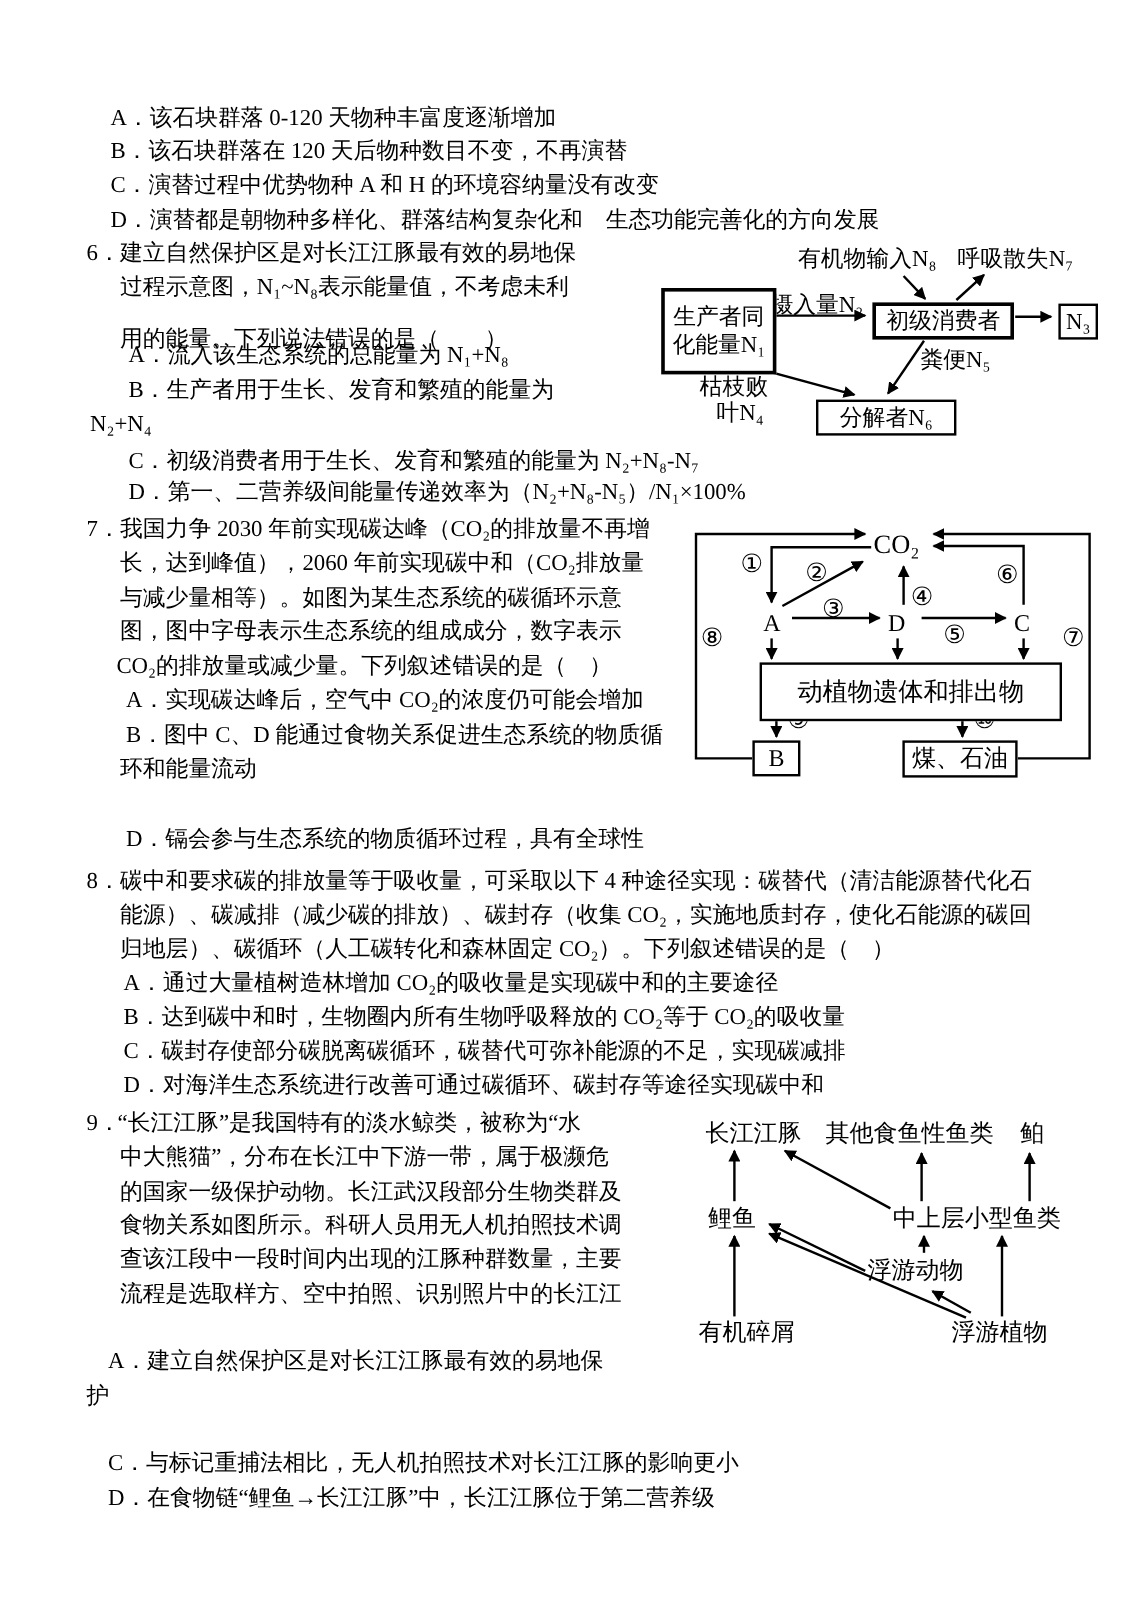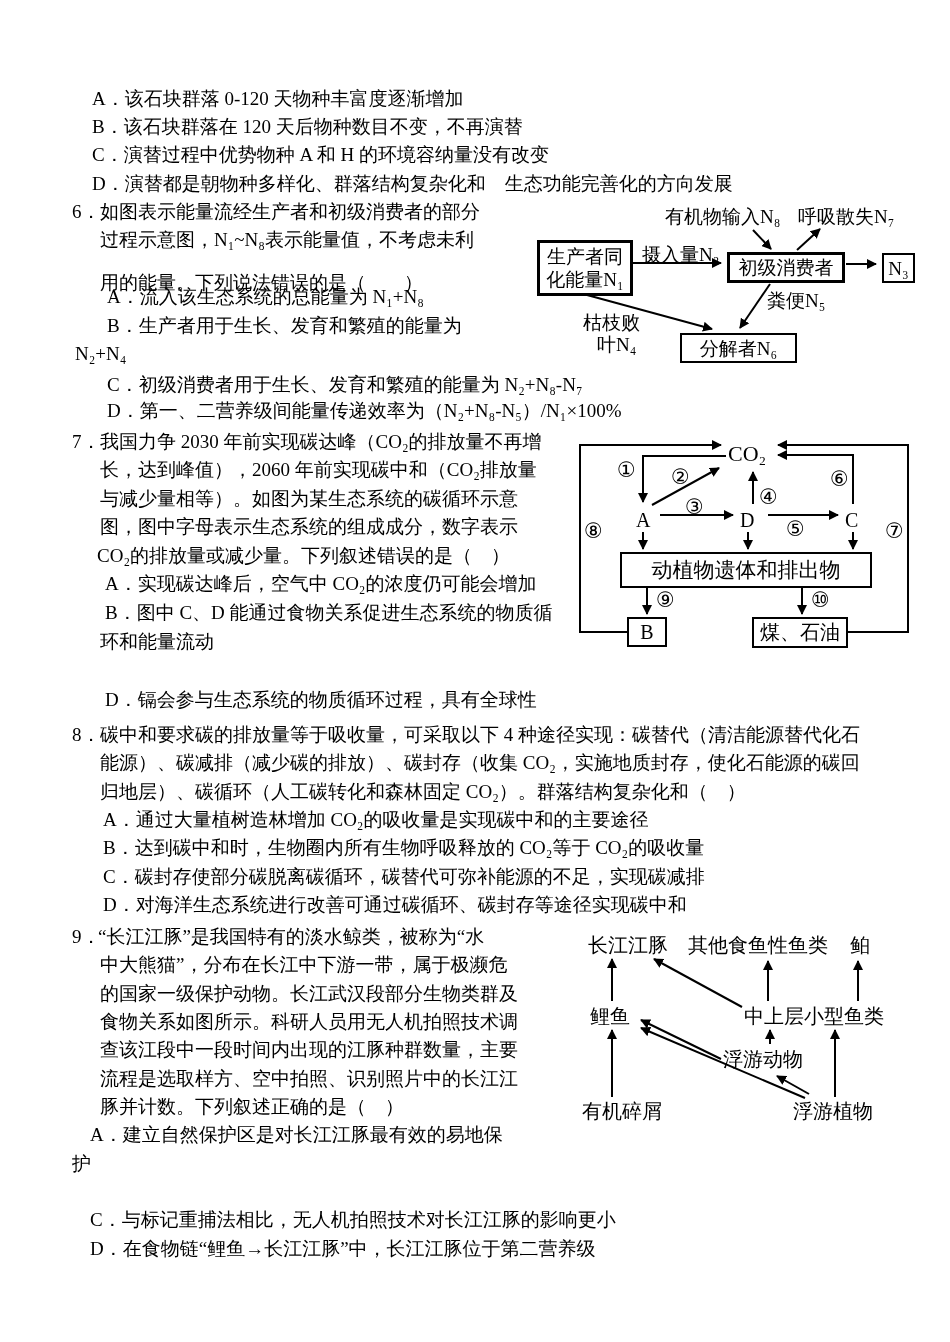--- a/index.html
+++ b/index.html
@@ -27,21 +27,21 @@
 <body>
 
 <div class="page">
 
   <div class="tl" style="left:92px;top:87px">A．该石块群落 0-120 天物种丰富度逐渐增加</div>
   <div class="tl" style="left:92px;top:115px">B．该石块群落在 120 天后物种数目不变，不再演替</div>
   <div class="tl" style="left:92px;top:143px">C．演替过程中优势物种 A 和 H 的环境容纳量没有改变</div>
   <div class="tl" style="left:92px;top:172px">D．演替都是朝物种多样化、群落结构复杂化和　生态功能完善化的方向发展</div>
 
   <div class="tl" style="left:72px;top:200px">6．</div>
-  <div class="tl" style="left:100px;top:200px">如图表示能量流经生产者和初级消费者的部分</div>
+  <div class="tl" style="left:100px;top:200px">建立自然保护区是对长江江豚最有效的易地保</div>
   <div class="tl" style="left:100px;top:228px">过程示意图，N₁~N₈表示能量值，不考虑未利</div>
   <div class="tl" style="left:100px;top:271px">用的能量。下列说法错误的是（　　）</div>
   <div class="tl" style="left:107px;top:285px">A．流入该生态系统的总能量为 N₁+N₈</div>
   <div class="tl" style="left:107px;top:314px">B．生产者用于生长、发育和繁殖的能量为</div>
   <div class="tl" style="left:75px;top:342px">N₂+N₄</div>
   <div class="tl" style="left:107px;top:373px">C．初级消费者用于生长、发育和繁殖的能量为 N₂+N₈-N₇</div>
   <div class="tl" style="left:107px;top:399px">D．第一、二营养级间能量传递效率为（N₂+N₈-N₅）/N₁×100%</div>
 
   <div class="diagram" style="left:535px;top:200px;width:415px;height:170px">
     <svg class="arrows" width="415" height="170">
@@ -53,21 +53,21 @@
       <line x1="97" y1="63" x2="186" y2="63" stroke="#000" stroke-width="2" marker-end="url(#m6)"></line>
       <line x1="218" y1="30" x2="236" y2="49" stroke="#000" stroke-width="2" marker-end="url(#m6)"></line>
       <line x1="262" y1="50" x2="285" y2="29" stroke="#000" stroke-width="2" marker-end="url(#m6)"></line>
       <line x1="311" y1="64" x2="341" y2="64" stroke="#000" stroke-width="2" marker-end="url(#m6)"></line>
       <line x1="235" y1="84" x2="205" y2="128" stroke="#000" stroke-width="2" marker-end="url(#m6)"></line>
       <line x1="52" y1="95" x2="177" y2="129" stroke="#000" stroke-width="2" marker-end="url(#m6)"></line>
     </svg>
     <div class="dlabel" style="left:130px;top:6px">有机物输入N₈</div>
     <div class="dlabel" style="left:263px;top:6px">呼吸散失N₇</div>
     <div class="dlabel" style="left:107px;top:44px">摄入量N₂</div>
-    <div class="dbox thick" style="left:2px;top:40px;width:96px;height:56px">
+    <div class="dbox thick" style="left:16px;top:40px;width:96px;height:72px">
       <div>生产者同</div>
       <div>化能量N₁</div>
     </div>
     <div class="dbox thick" style="left:192px;top:52px;width:118px;height:31px">
       <div>初级消费者</div>
     </div>
     <div class="dbox" style="left:347px;top:53px;width:33px;height:30px">
       <div>N₃</div>
     </div>
     <div class="dlabel" style="left:232px;top:90px">粪便N₅</div>
@@ -127,48 +127,47 @@
     <div class="circ" style="left:39px;top:21px">①</div>
     <div class="circ" style="left:93px;top:28px">②</div>
     <div class="circ" style="left:107px;top:58px">③</div>
     <div class="circ" style="left:181px;top:48px">④</div>
     <div class="circ" style="left:208px;top:80px">⑤</div>
     <div class="circ" style="left:252px;top:30px">⑥</div>
     <div class="circ" style="left:307px;top:82px">⑦</div>
     <div class="circ" style="left:6px;top:82px">⑧</div>
     <div class="circ" style="left:78px;top:151px">⑨</div>
     <div class="circ" style="left:233px;top:151px">⑩</div>
-    <div class="dbox" style="left:42px;top:114px;width:252px;height:36px;font-size:21px">
+    <div class="dbox" style="left:55px;top:114px;width:252px;height:49px;font-size:21px">
       <div>动植物遗体和排出物</div>
     </div>
     <div class="dbox" style="left:49px;top:179px;width:40px;height:30px;font-size:20px">
       <div>B</div>
     </div>
     <div class="dbox" style="left:174px;top:179px;width:96px;height:31px;font-size:20px">
       <div>煤、石油</div>
     </div>
   </div>
 
   <div class="tl" style="left:72px;top:723px">8．</div>
   <div class="tl" style="left:100px;top:723px">碳中和要求碳的排放量等于吸收量，可采取以下 4 种途径实现：碳替代（清洁能源替代化石</div>
   <div class="tl" style="left:100px;top:751px">能源）、碳减排（减少碳的排放）、碳封存（收集 CO₂，实施地质封存，使化石能源的碳回</div>
-  <div class="tl" style="left:100px;top:780px">归地层）、碳循环（人工碳转化和森林固定 CO₂）。群落结构复杂化和（　）</div>
+  <div class="tl" style="left:100px;top:780px">归地层）、碳循环（人工碳转化和森林固定 CO₂）。下列叙述错误的是（　）</div>
   <div class="tl" style="left:103px;top:808px">A．通过大量植树造林增加 CO₂的吸收量是实现碳中和的主要途径</div>
   <div class="tl" style="left:103px;top:836px">B．达到碳中和时，生物圈内所有生物呼吸释放的 CO₂等于 CO₂的吸收量</div>
   <div class="tl" style="left:103px;top:865px">C．碳封存使部分碳脱离碳循环，碳替代可弥补能源的不足，实现碳减排</div>
   <div class="tl" style="left:103px;top:893px">D．对海洋生态系统进行改善可通过碳循环、碳封存等途径实现碳中和</div>
 
   <div class="tl" style="left:72px;top:925px">9．</div>
   <div class="tl" style="left:98px;top:925px">“长江江豚”是我国特有的淡水鲸类，被称为“水</div>
   <div class="tl" style="left:100px;top:953px">中大熊猫”，分布在长江中下游一带，属于极濒危</div>
   <div class="tl" style="left:100px;top:982px">的国家一级保护动物。长江武汉段部分生物类群及</div>
   <div class="tl" style="left:100px;top:1010px">食物关系如图所示。科研人员用无人机拍照技术调</div>
   <div class="tl" style="left:100px;top:1038px">查该江段中一段时间内出现的江豚种群数量，主要</div>
   <div class="tl" style="left:100px;top:1067px">流程是选取样方、空中拍照、识别照片中的长江江</div>
-  <div class="tl" style="left:100px;top:1095px">豚并计数。下列叙述正确的是（　）</div>
   <div class="tl" style="left:90px;top:1123px">A．建立自然保护区是对长江江豚最有效的易地保</div>
   <div class="tl" style="left:72px;top:1152px">护</div>
   <div class="tl" style="left:90px;top:1208px">C．与标记重捕法相比，无人机拍照技术对长江江豚的影响更小</div>
   <div class="tl" style="left:90px;top:1237px">D．在食物链“鲤鱼→长江江豚”中，长江江豚位于第二营养级</div>
 
   <div class="diagram" style="left:575px;top:925px;width:370px;height:200px">
     <svg class="arrows" width="370" height="200">
       <defs>
         <marker id="m9" markerUnits="userSpaceOnUse" markerWidth="12" markerHeight="10" refX="9" refY="5" orient="auto">
           <path d="M0,0 L10,5 L0,10 Z" fill="#000"></path>

